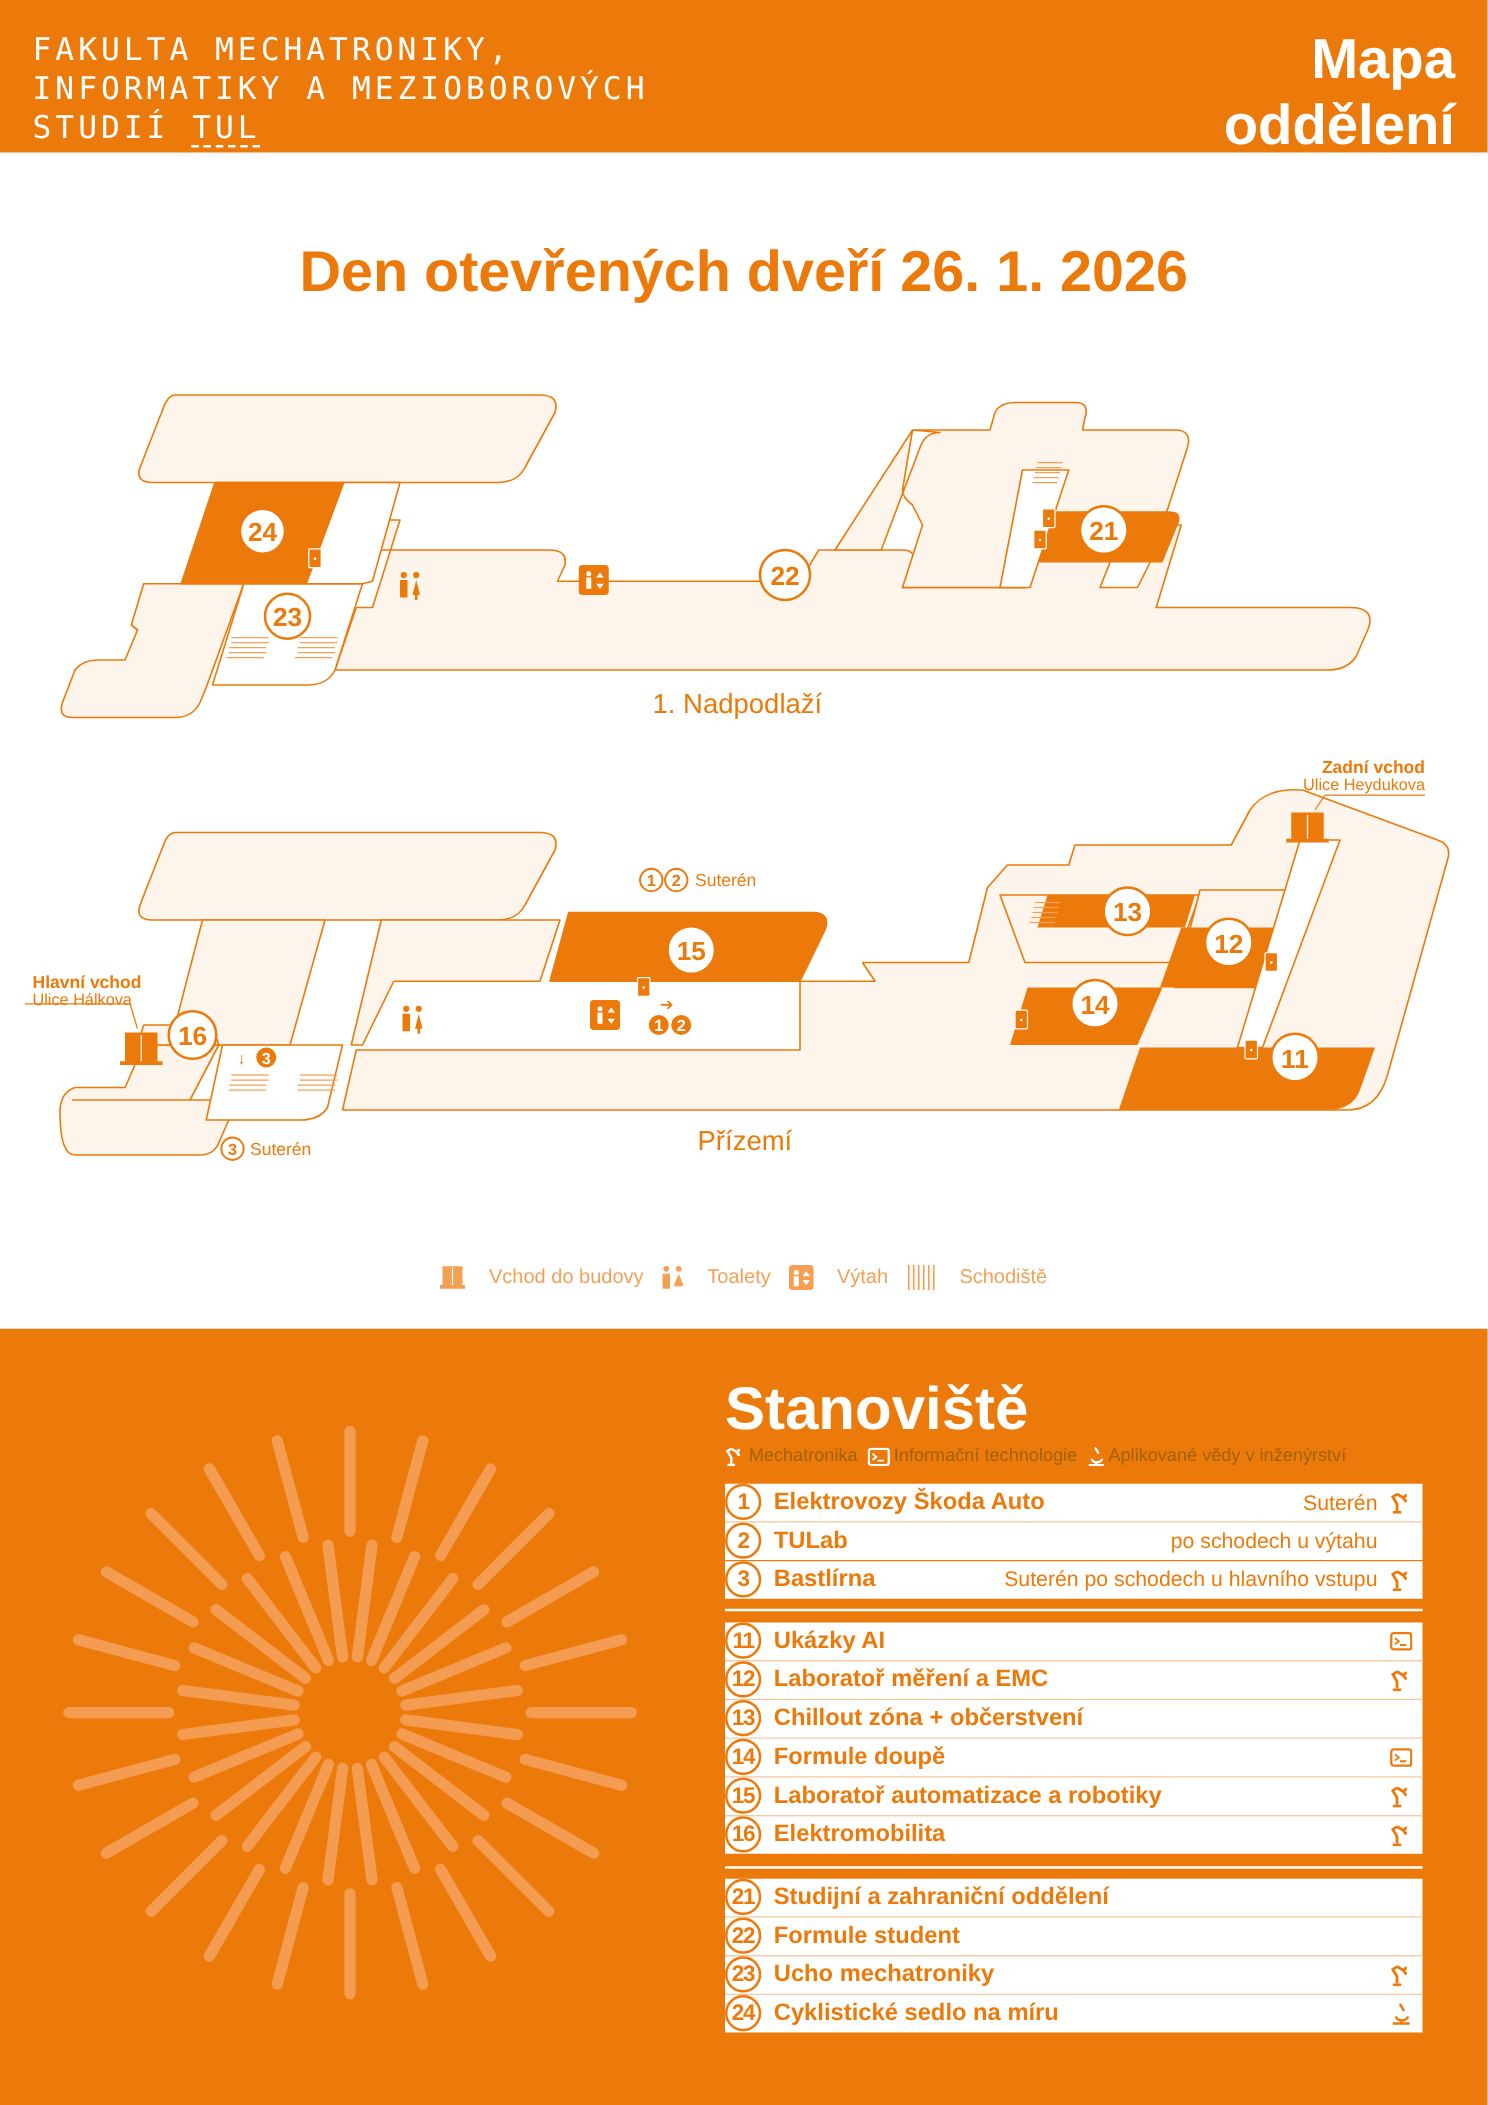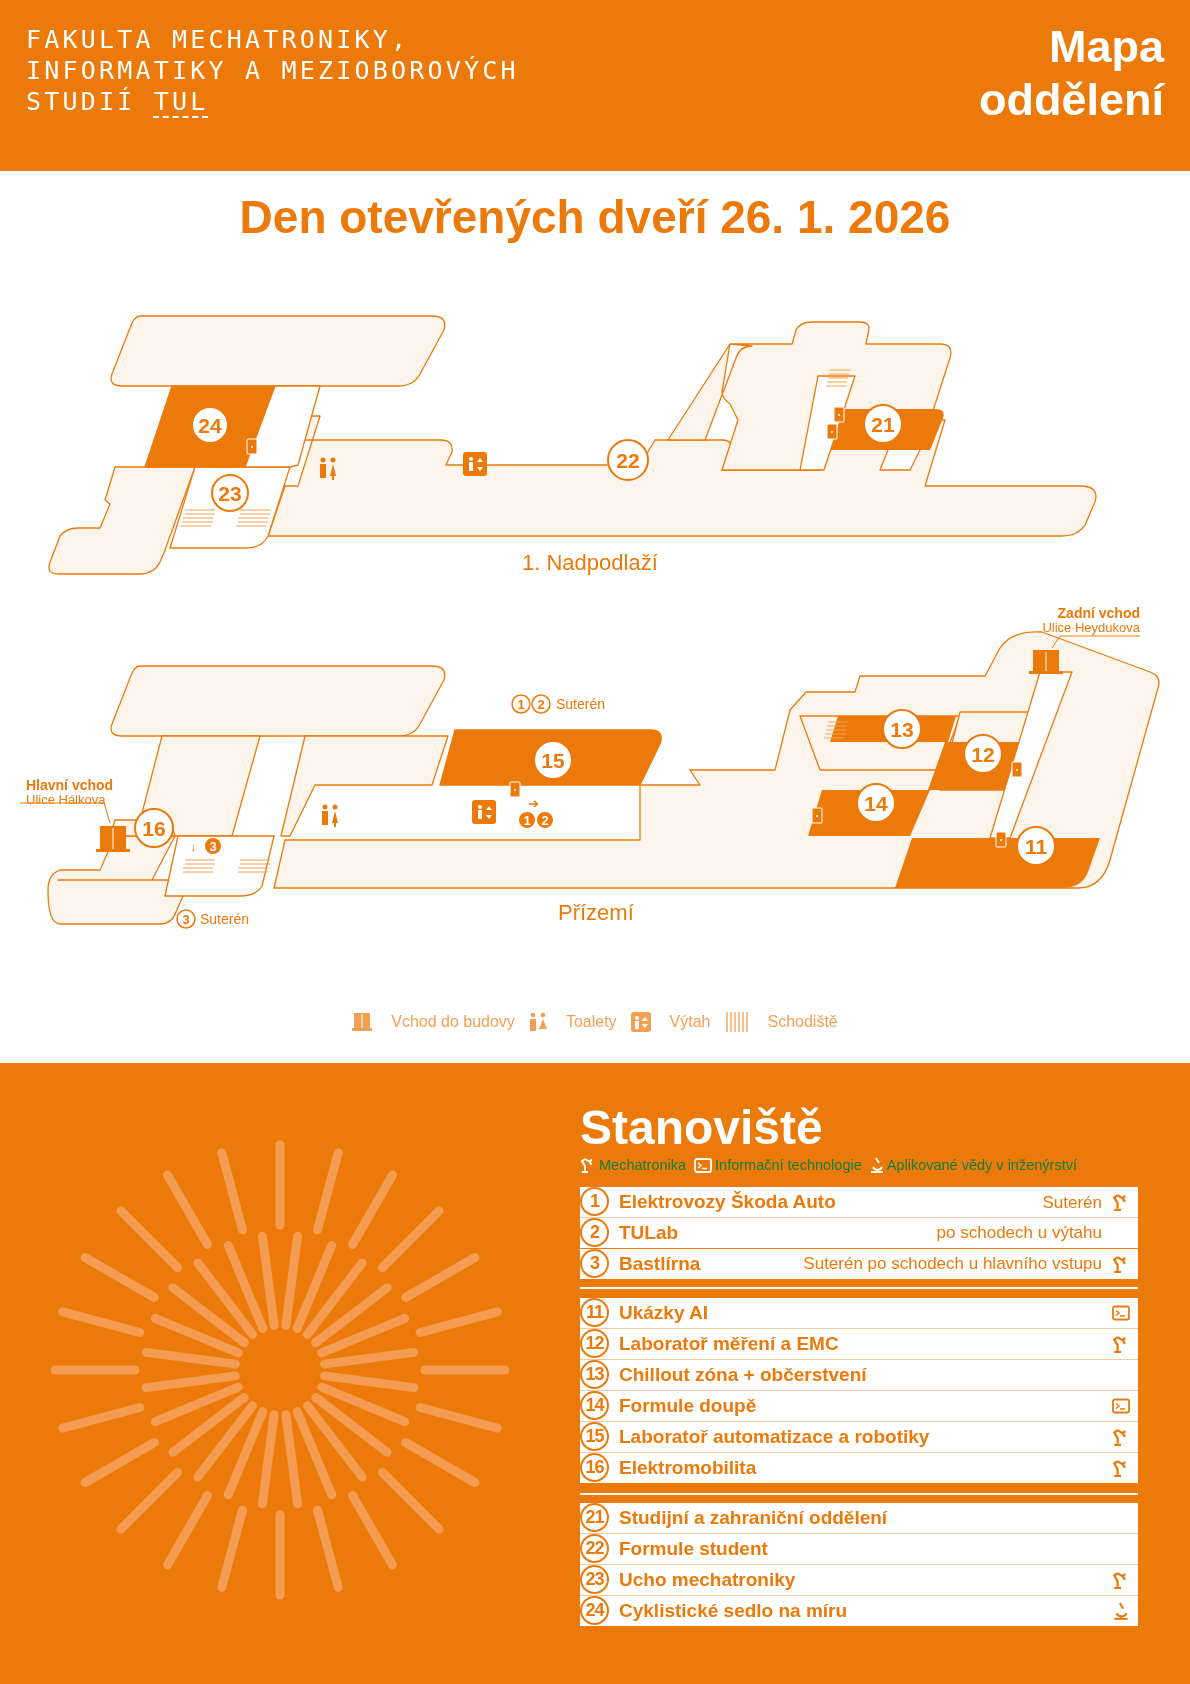--- a/index.html
+++ b/index.html
@@ -1,29 +1,29 @@
 <!DOCTYPE html>
 <html><head>
 <meta charset="utf-8">
 <style>
   html,body{margin:0;padding:0;}
   body{width:1190px;height:1684px;position:relative;overflow:hidden;background:#ffffff;font-family:"Liberation Sans","DejaVu Sans",sans-serif;color:#ec7a0b;}
-  .top-band{position:absolute;left:0;top:0;width:1190px;height:171px;background:#ec7a0b;}
+  .top-band{position:absolute;left:0;top:0;width:1190px;height:122px;background:#ec7a0b;}
   .faculty{position:absolute;left:26px;top:24px;font-family:"DejaVu Sans Mono","Liberation Mono",monospace;color:#fff;font-size:25px;line-height:31px;letter-spacing:3.2px;white-space:pre;}
   .faculty .tul{text-decoration:underline dashed;text-underline-offset:6px;text-decoration-thickness:2px;}
   .map-title{position:absolute;right:26px;top:20px;text-align:right;color:#fff;font-weight:bold;font-size:45px;line-height:53px;}
   .event-title{position:absolute;left:0;width:1190px;top:190px;text-align:center;font-weight:bold;font-size:46px;color:#ec7a0b;}
   .floor-svg{position:absolute;left:0;top:300px;width:1190px;height:650px;}
   .floor-label{position:absolute;font-weight:normal;font-size:22px;color:#ec7a0b;}
   .legend{position:absolute;left:0;width:1190px;top:1012px;display:flex;justify-content:center;gap:14px;align-items:center;color:#f3a055;font-size:16px;}
   .legend .item{display:flex;align-items:center;gap:19px;}
   .bottom-band{position:absolute;left:0;top:1063px;width:1190px;height:621px;background:#ec7a0b;}
   .sun{position:absolute;left:40px;top:1130px;width:480px;height:480px;}
   .st-title{position:absolute;left:580px;top:1100px;color:#fff;font-weight:bold;font-size:48px;line-height:56px;}
-  .cat-legend{position:absolute;left:580px;top:1157px;color:#15803d;font-size:14.5px;display:flex;gap:8px;align-items:flex-start;white-space:nowrap;}
+  .cat-legend{position:absolute;left:580px;top:1157px;color:#a16207;font-size:14.5px;display:flex;gap:8px;align-items:flex-start;white-space:nowrap;}
   .cat-legend span.ci{display:inline-flex;align-items:center;gap:3px;}
   .group{position:absolute;left:580px;width:558px;}
   .row{position:relative;height:30px;background:#fff;border-bottom:1.5px solid #f2c9a0;display:flex;align-items:center;}
   .row:last-child{border-bottom:none;}
   .num{position:absolute;left:0;top:0;width:29px;height:29px;border-radius:50%;background:#fff;border:2px solid #ec7a0b;box-sizing:border-box;display:flex;align-items:center;justify-content:center;font-weight:bold;color:#ec7a0b;font-size:18px;letter-spacing:-1px;}
   .row .name{position:absolute;left:39px;font-weight:bold;font-size:19px;color:#ec7a0b;white-space:nowrap;}
   .row .note{position:absolute;right:36px;font-size:17px;color:#ec7a0b;white-space:nowrap;}
   .row .cat{position:absolute;right:8px;top:6px;width:18px;height:18px;}
   .sep{position:absolute;left:580px;width:558px;height:2px;background:#fff;}
   .lbl-sm{position:absolute;font-size:13px;color:#ec7a0b;line-height:14px;}

